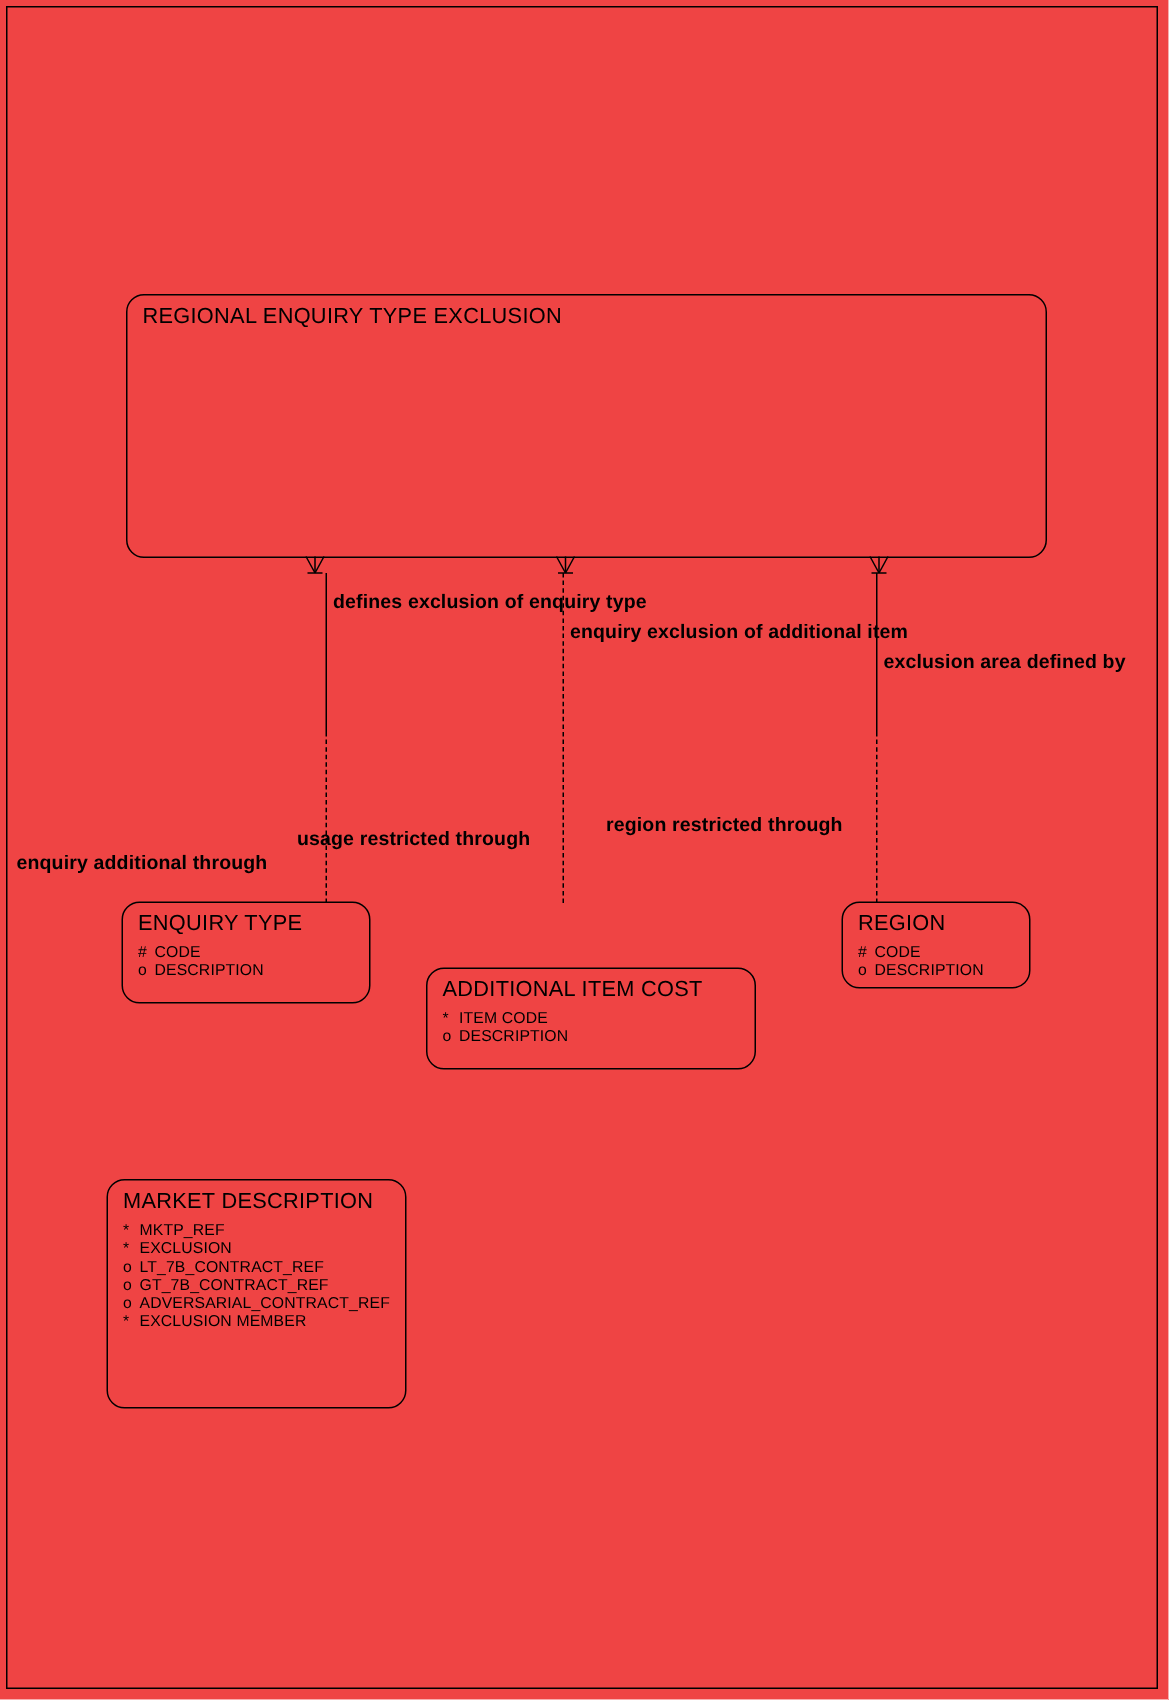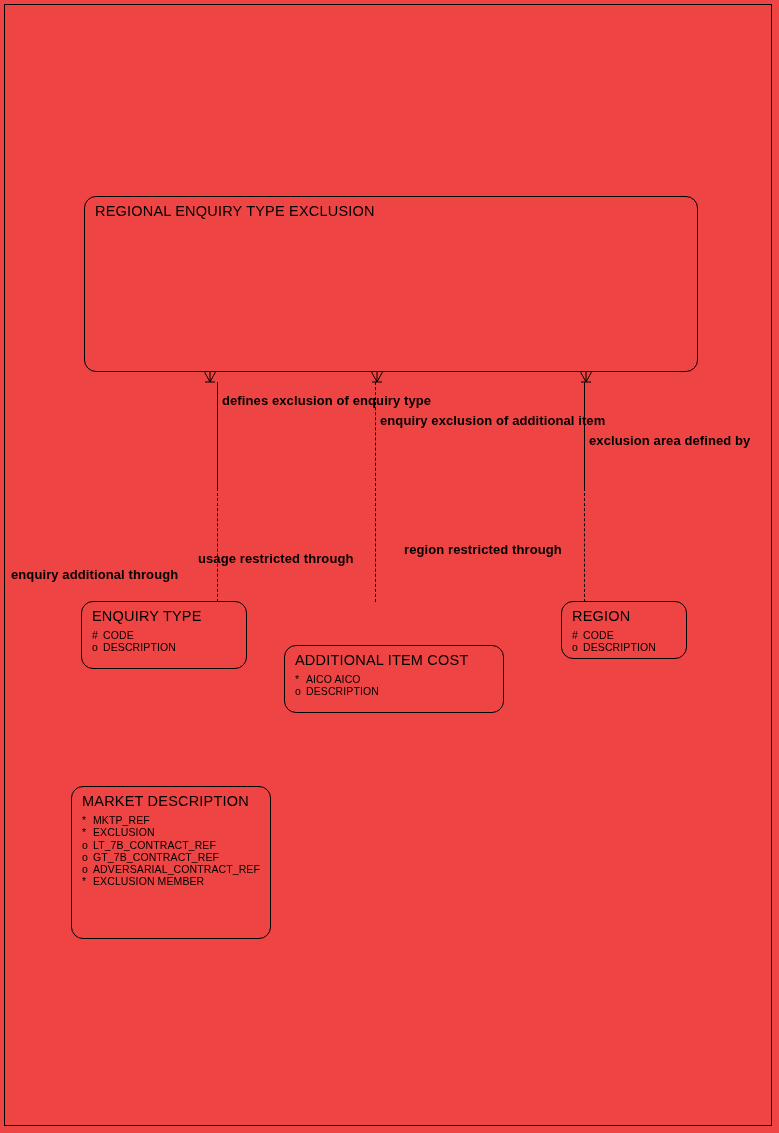--- a/index.html
+++ b/index.html
@@ -140,21 +140,21 @@
     <div class="entity-title">ENQUIRY TYPE</div>
     <div class="attr-list">
       <span class="attr"><span class="marker">#</span><span>CODE</span></span>
       <span class="attr"><span class="marker">o</span><span>DESCRIPTION</span></span>
     </div>
   </div>
 
   <div class="entity" style="left:284px; top:601px; width:220px; height:68px;margin-top:44px;">
     <div class="entity-title">ADDITIONAL ITEM COST</div>
     <div class="attr-list">
-      <span class="attr"><span class="marker">*</span><span>AICO AICO</span></span>
+      <span class="attr"><span class="marker">*</span><span>ITEM CODE</span></span>
       <span class="attr"><span class="marker">o</span><span>DESCRIPTION</span></span>
     </div>
   </div>
 
   <div class="entity" style="left:561px; top:601px; width:126px; height:58px;">
     <div class="entity-title">REGION</div>
     <div class="attr-list">
       <span class="attr"><span class="marker">#</span><span>CODE</span></span>
       <span class="attr"><span class="marker">o</span><span>DESCRIPTION</span></span>
     </div>

